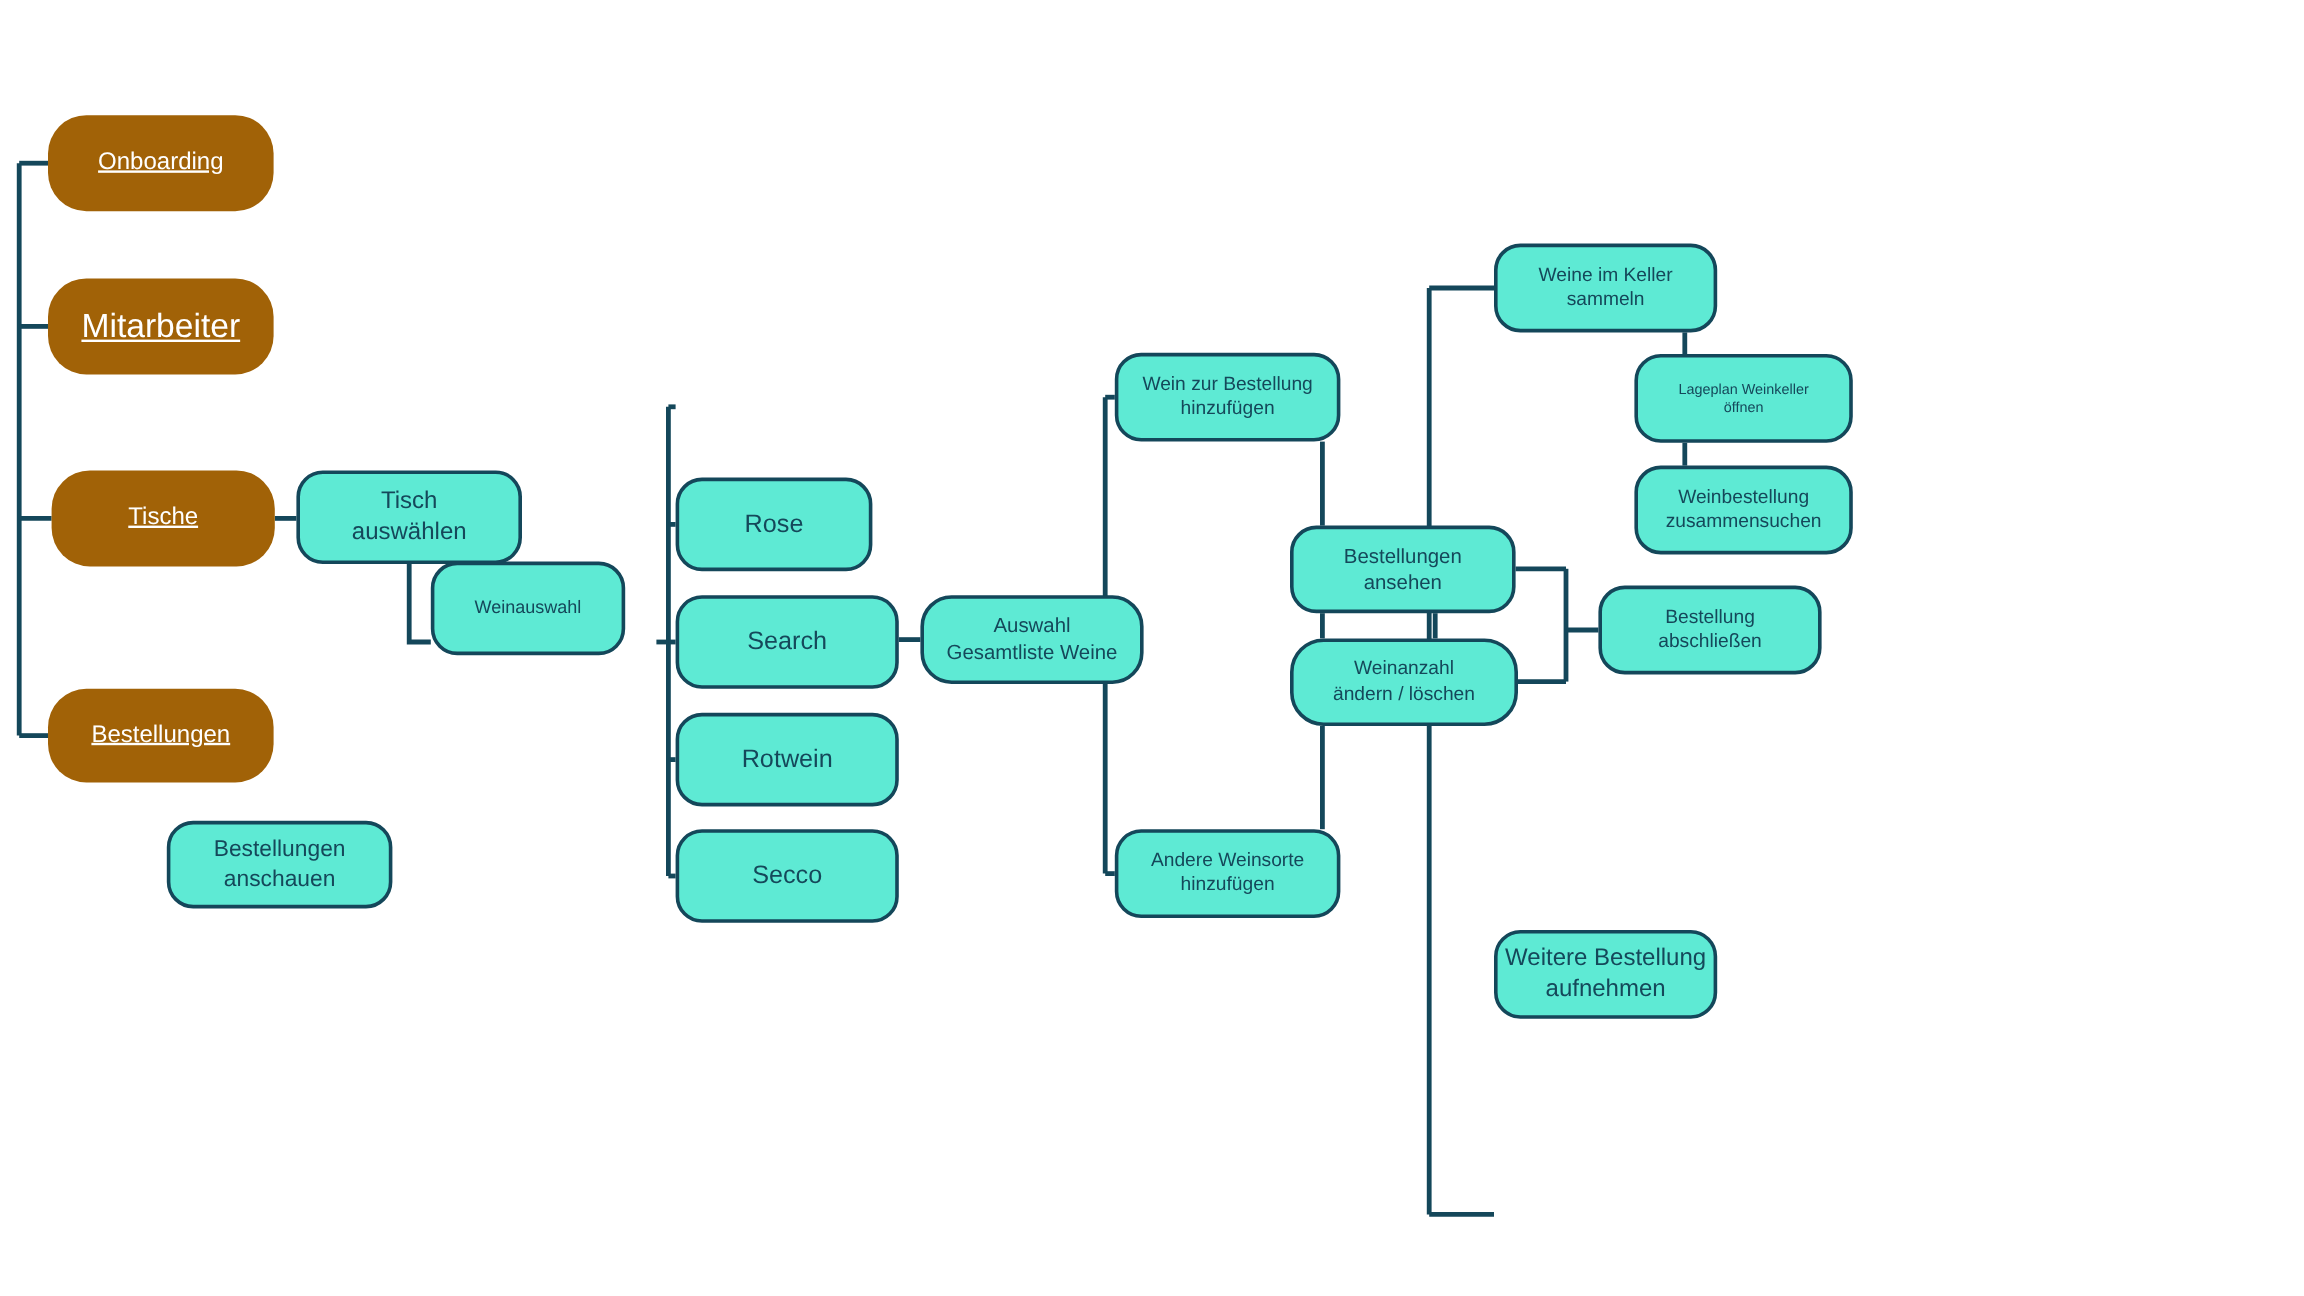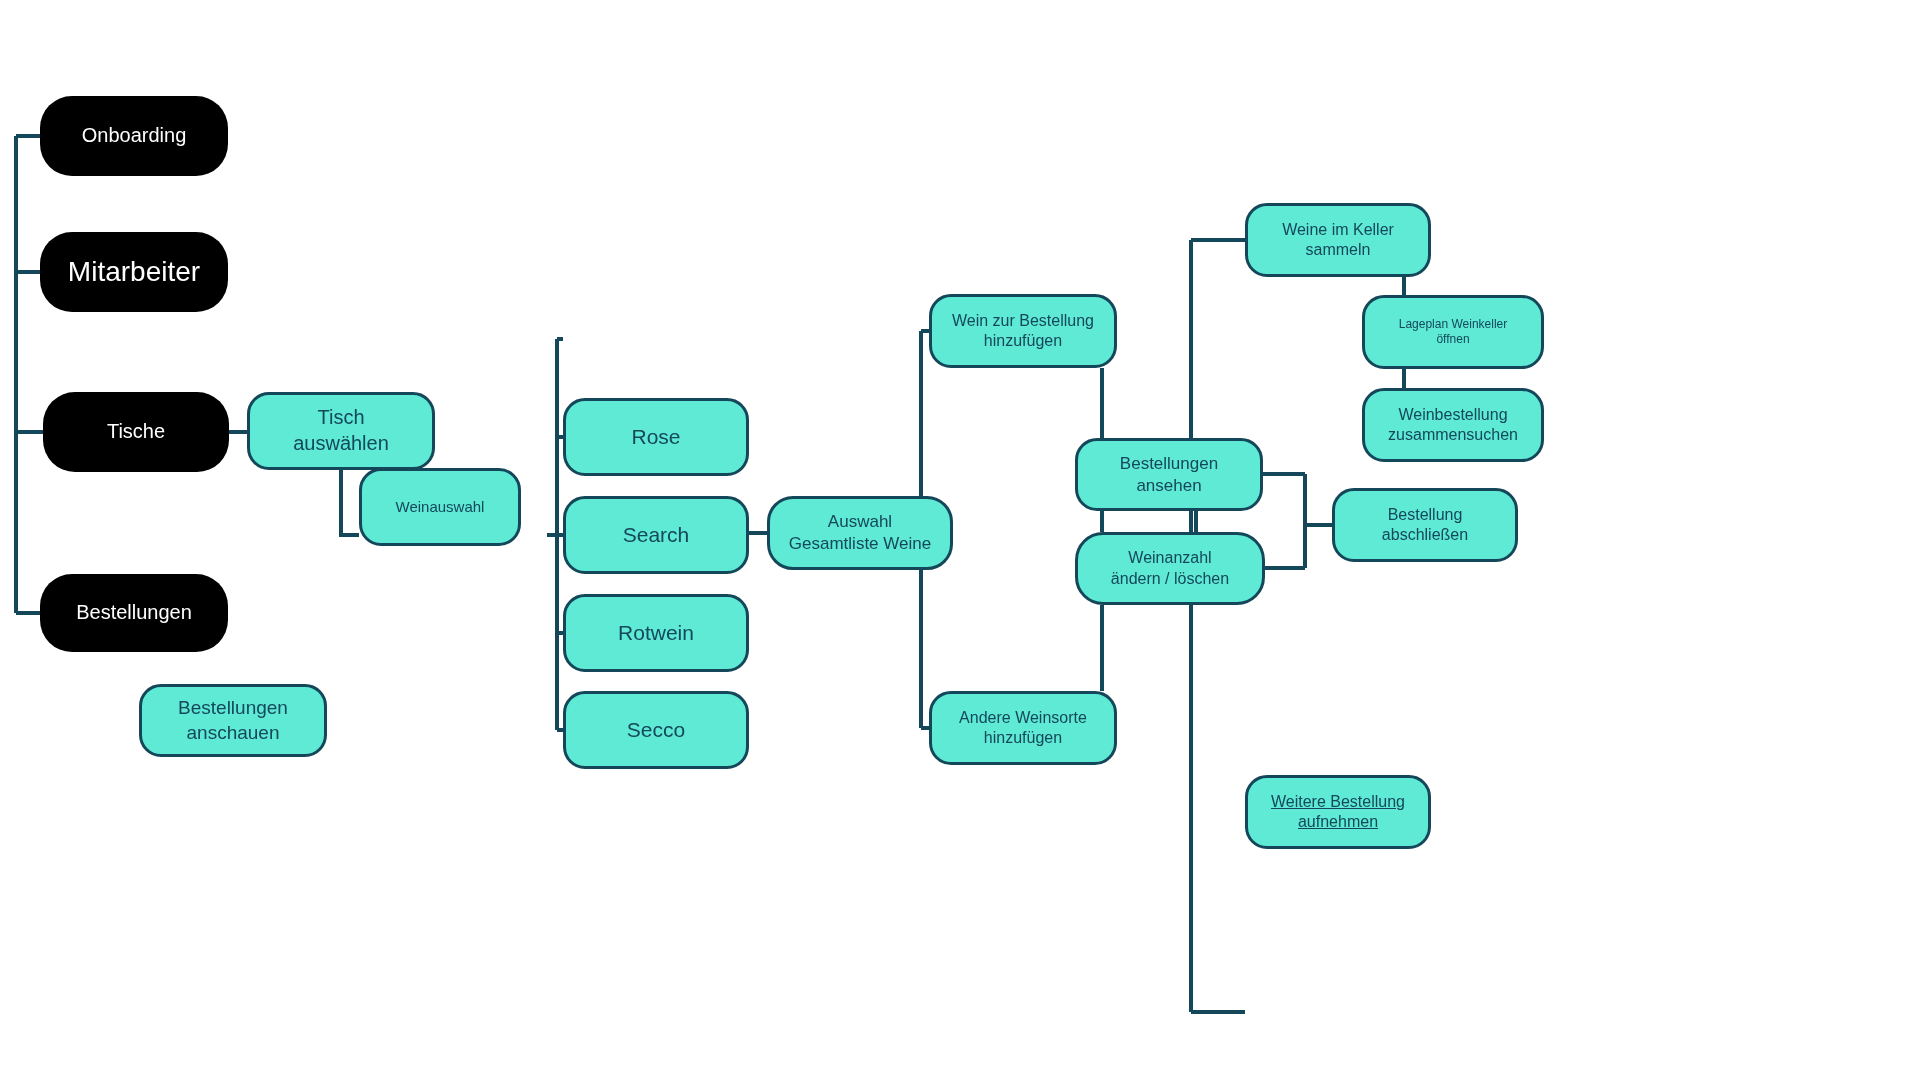--- a/index.html
+++ b/index.html
@@ -31,24 +31,25 @@
     box-sizing: border-box;
     display: flex;
     align-items: center;
     justify-content: center;
     text-align: center;
     line-height: 1.28;
     white-space: pre-line;
     z-index: 2;
   }
   .node.primary {
-    background: #000000;
+    background: #a16207;
     color: #ffffff;
     border: none;
     border-radius: 32px;
+    text-decoration: underline;
   }
   .node.secondary {
     background: #5eead4;
     color: #15485a;
     border: 3px solid #14475a;
     border-radius: 22px;
   }
 </style>
 </head>
 <body>
@@ -133,21 +134,21 @@
   <div class="node primary" style="left:40px;  top:232px; width:188px; height:80px;  font-size:28px;">Mitarbeiter</div>
   <div class="node primary" style="left:43px;  top:392px; width:186px; height:80px;  font-size:20px;">Tische</div>
   <div class="node primary" style="left:40px;  top:574px; width:188px; height:78px;  font-size:20px;">Bestellungen</div>
 
   <div class="node secondary" style="left:247px; top:392px; width:188px; height:78px;  font-size:20px;">Tisch
 auswählen</div>
   <div class="node secondary" style="left:359px; top:468px; width:162px; height:78px;  font-size:15px;">Weinauswahl</div>
   <div class="node secondary" style="left:139px; top:684px; width:188px; height:73px;  font-size:19px;">Bestellungen
 anschauen</div>
 
-  <div class="node secondary" style="left:563px; top:398px; width:186px; height:78px;  font-size:21px;">Rose</div>
+  <div class="node secondary" style="left:563px; top:398px; width:164px; height:78px;  font-size:21px;">Rose</div>
   <div class="node secondary" style="left:563px; top:496px; width:186px; height:78px;  font-size:21px;">Search</div>
   <div class="node secondary" style="left:563px; top:594px; width:186px; height:78px;  font-size:21px;">Rotwein</div>
   <div class="node secondary" style="left:563px; top:691px; width:186px; height:78px;  font-size:21px;">Secco</div>
 
   <div class="node secondary" style="left:767px; top:496px; width:186px; height:74px;  font-size:17px;border-radius:26px;">Auswahl
 Gesamtliste Weine</div>
 
   <div class="node secondary" style="left:929px; top:294px; width:188px; height:74px; font-size:16px;">Wein zur Bestellung
 hinzufügen</div>
   <div class="node secondary" style="left:929px; top:691px; width:188px; height:74px;  font-size:16px;">Andere Weinsorte
@@ -159,16 +160,16 @@
 ändern / löschen</div>
 
   <div class="node secondary" style="left:1245px; top:203px; width:186px; height:74px; font-size:16px;">Weine im Keller
 sammeln</div>
   <div class="node secondary" style="left:1362px; top:295px; width:182px; height:74px; font-size:12px;">Lageplan Weinkeller
 öffnen</div>
   <div class="node secondary" style="left:1362px; top:388px; width:182px; height:74px; font-size:16px;">Weinbestellung
 zusammensuchen</div>
   <div class="node secondary" style="left:1332px; top:488px; width:186px; height:74px; font-size:16px;">Bestellung
 abschließen</div>
-  <div class="node secondary" style="left:1245px; top:775px; width:186px; height:74px; font-size:16px;text-decoration:underline;">Weitere Bestellung
+  <div class="node secondary" style="left:1245px; top:775px; width:186px; height:74px; font-size:20px;">Weitere Bestellung
 aufnehmen</div>
 
 </div>
 
 </body></html>

